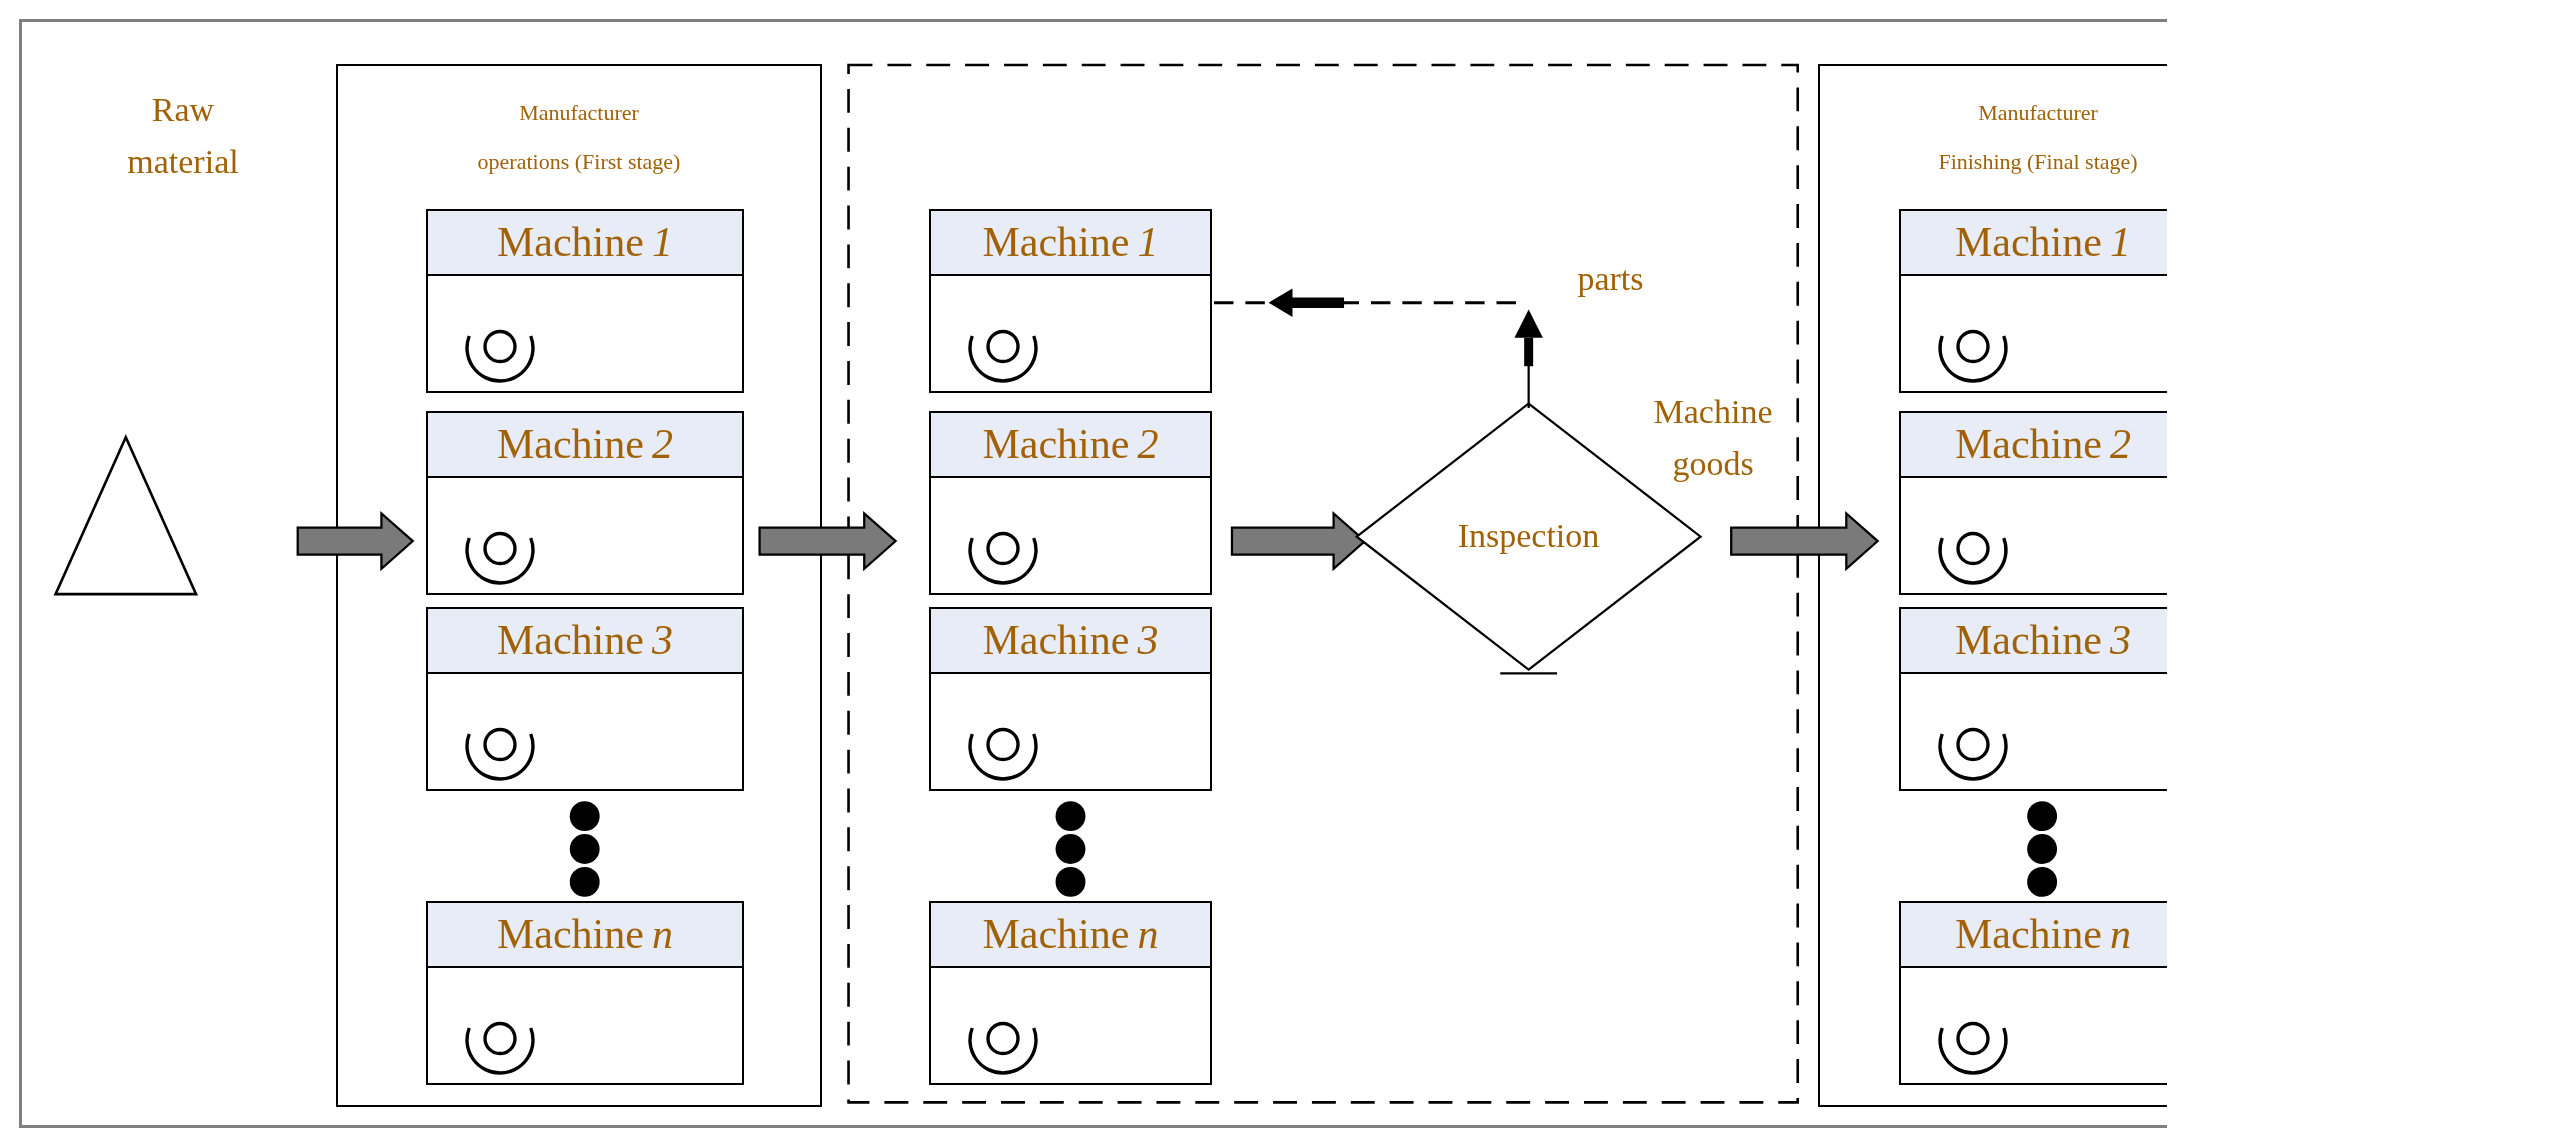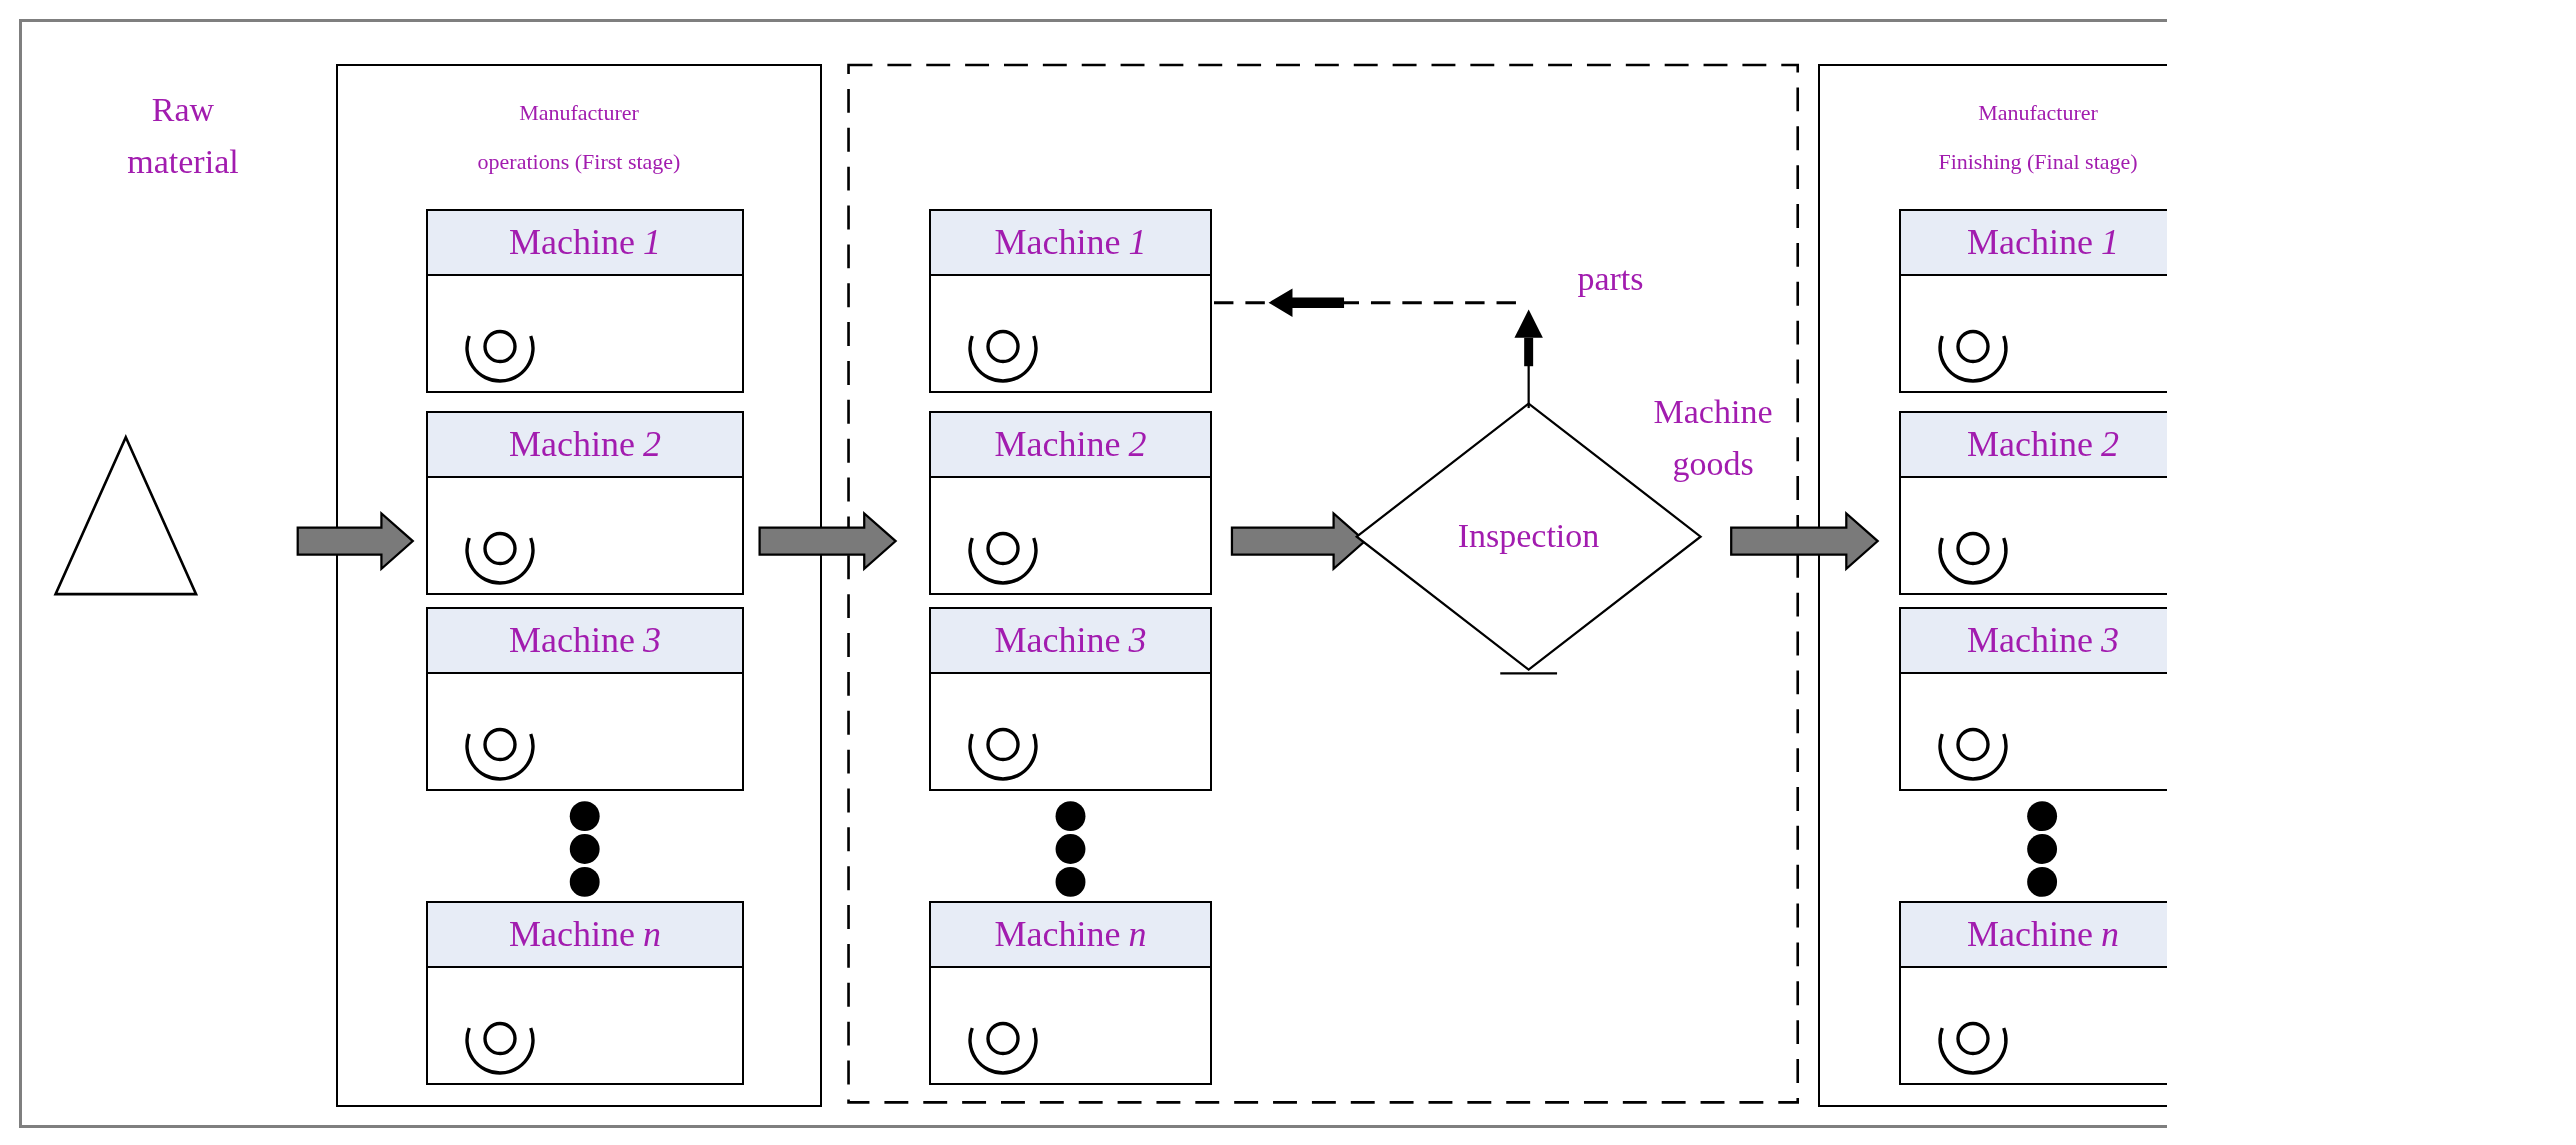--- a/index.html
+++ b/index.html
@@ -2,21 +2,21 @@
 <html style="font-size:12px"><head>
 <meta charset="utf-8">
 <style>
   * { box-sizing: border-box; margin: 0; padding: 0; }
   html,body { background:#ffffff; }
   #canvas {
     position: relative;
     width: 2167px; height: 1145px;
     background: #ffffff;
     font-family: "Liberation Serif", "DejaVu Serif", serif;
-    color: #a21caf;
+    color: #a16207;
     overflow: hidden;
   }
   .frame {
     position: absolute; left: 18.7px; top: 18.7px;
     width: 2540px; height: 1109px;
     border: 3px solid #7f7f7f;
     background: #ffffff;
   }
   .stagebox {
     position: absolute;
@@ -40,21 +40,21 @@
     position: absolute;
     border: 2.2px solid #000;
     background: #ffffff;
     z-index: 2;
   }
   .machine .head {
     height: 65px;
     border-bottom: 2.2px solid #000;
     background: #e7ecf6;
     text-align: center;
-    font-size: 36px; line-height: 63px;
+    font-size: 42px; line-height: 63px;
     white-space: nowrap;
   }
   .machine .mnum { font-style: italic; margin-left: 8.2px; }
   .machine .body { position: relative; height: 112px; }
   .qicon { position: absolute; left: 34px; bottom: 4.5px; }
 
   .col1 { left: 426px;  width: 318px; }
   .col2 { left: 929px; width: 283px; }
   .col3 { left: 1899px; width: 288px; }
   .row1 { top: 209px;  height: 184px; }

